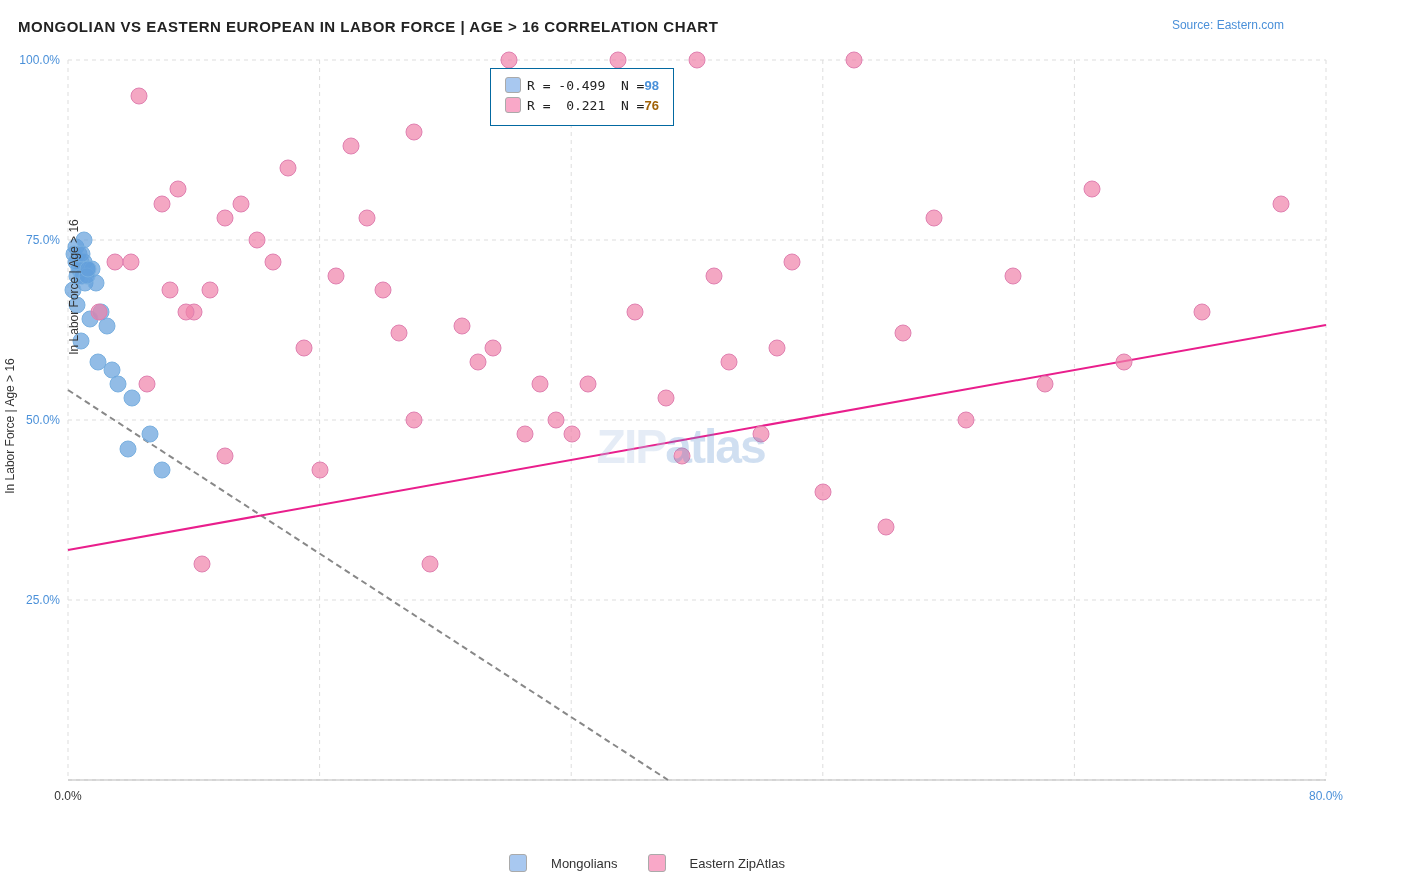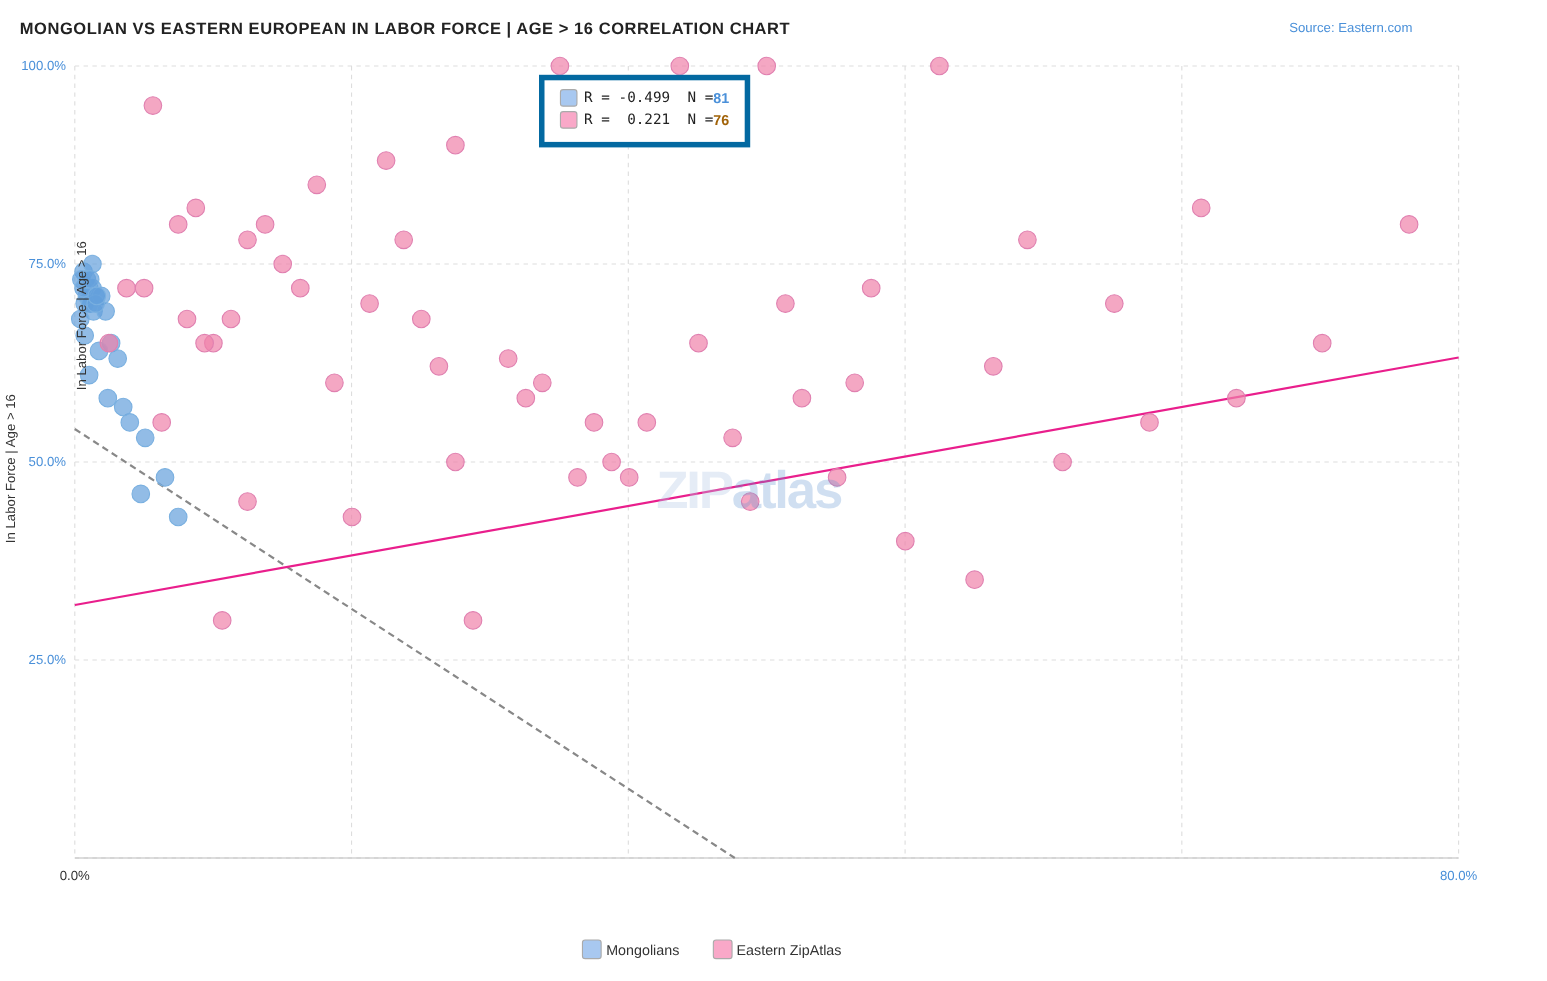--- a/index.html
+++ b/index.html
@@ -48,21 +48,21 @@
       transform: rotate(-90deg);
       white-space: nowrap;
       font-size: 12px;
       color: #333;
     }
     .legend {
       position: absolute;
       top: 68px;
       left: 490px;
       background: white;
-      border: 5px solid #0369a1;
+      border: 1px solid #0369a1;
       padding: 8px 14px;
       font-size: 13px;
     }
     .legend-row {
       display: flex;
       align-items: center;
       margin-bottom: 4px;
     }
     .legend-box {
       width: 16px;
@@ -97,21 +97,21 @@
       left: 0;
       right: 0;
       display: flex;
       justify-content: center;
       align-items: center;
       gap: 30px;
     }
     .footer-legend-item {
       display: flex;
       align-items: center;
-      gap: 4px;
+      gap: 24px;
       font-size: 13px;
       color: #333;
     }
     .footer-legend-box {
       width: 18px;
       height: 18px;
       border-radius: 3px;
       border: 1.5px solid #aaa;
     }
   </style>
@@ -257,21 +257,21 @@
 
   <div class="watermark">
     ZIP<span style="color:rgba(100,150,210,0.3);">atlas</span>
   </div>
 
   <div class="legend">
     <div class="legend-row">
       <div class="legend-box" style="background:#a8c8f0;"></div>
       <span class="legend-val">R = -0.499&nbsp;&nbsp;</span>
       <span class="legend-val">N = </span>
-      <span class="legend-val-blue">81</span>
+      <span class="legend-val-blue">98</span>
     </div>
     <div class="legend-row">
       <div class="legend-box" style="background:#f9a8c8;"></div>
       <span class="legend-val">R =&nbsp; 0.221&nbsp;&nbsp;</span>
       <span class="legend-val">N = </span>
       <span class="legend-val-pink">76</span>
     </div>
   </div>
 
   <div class="footer-legend">

